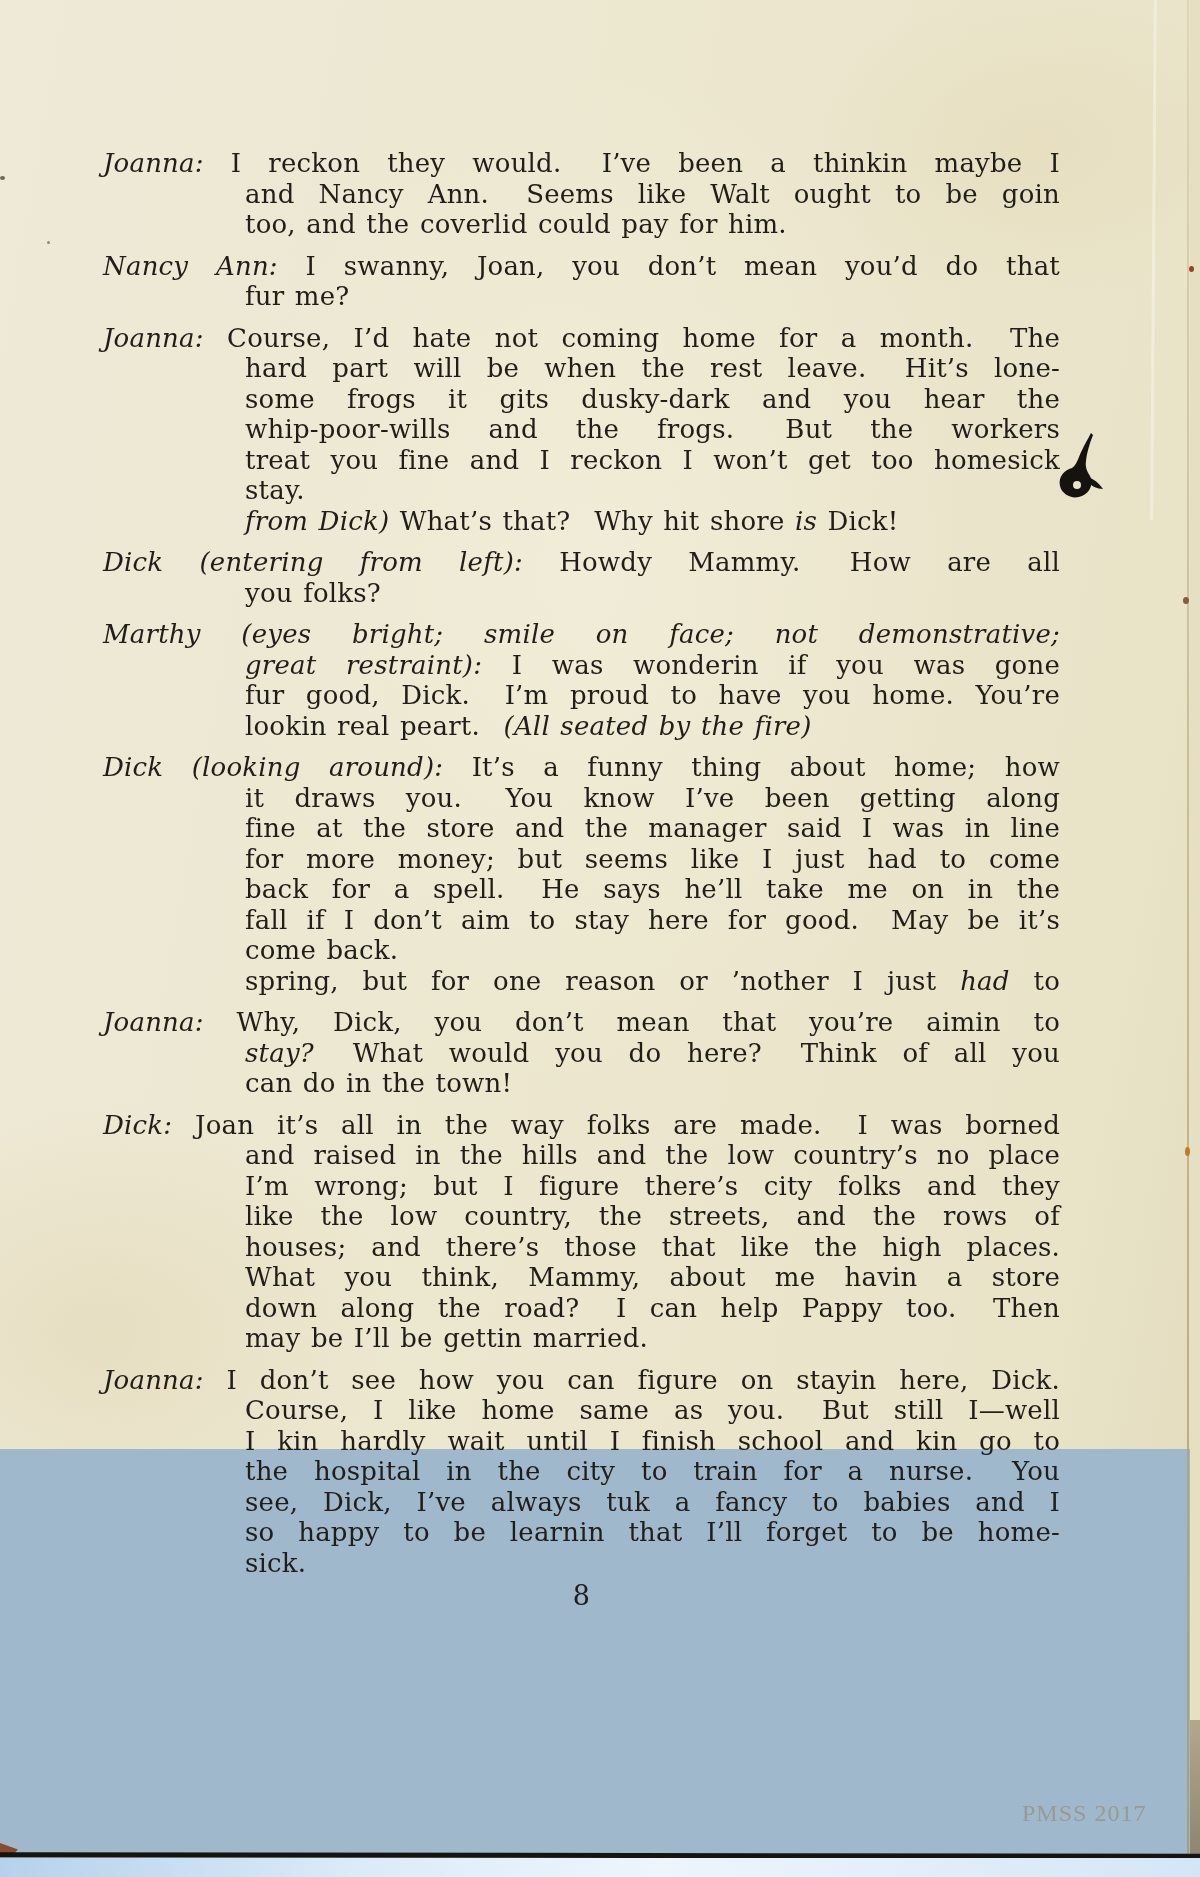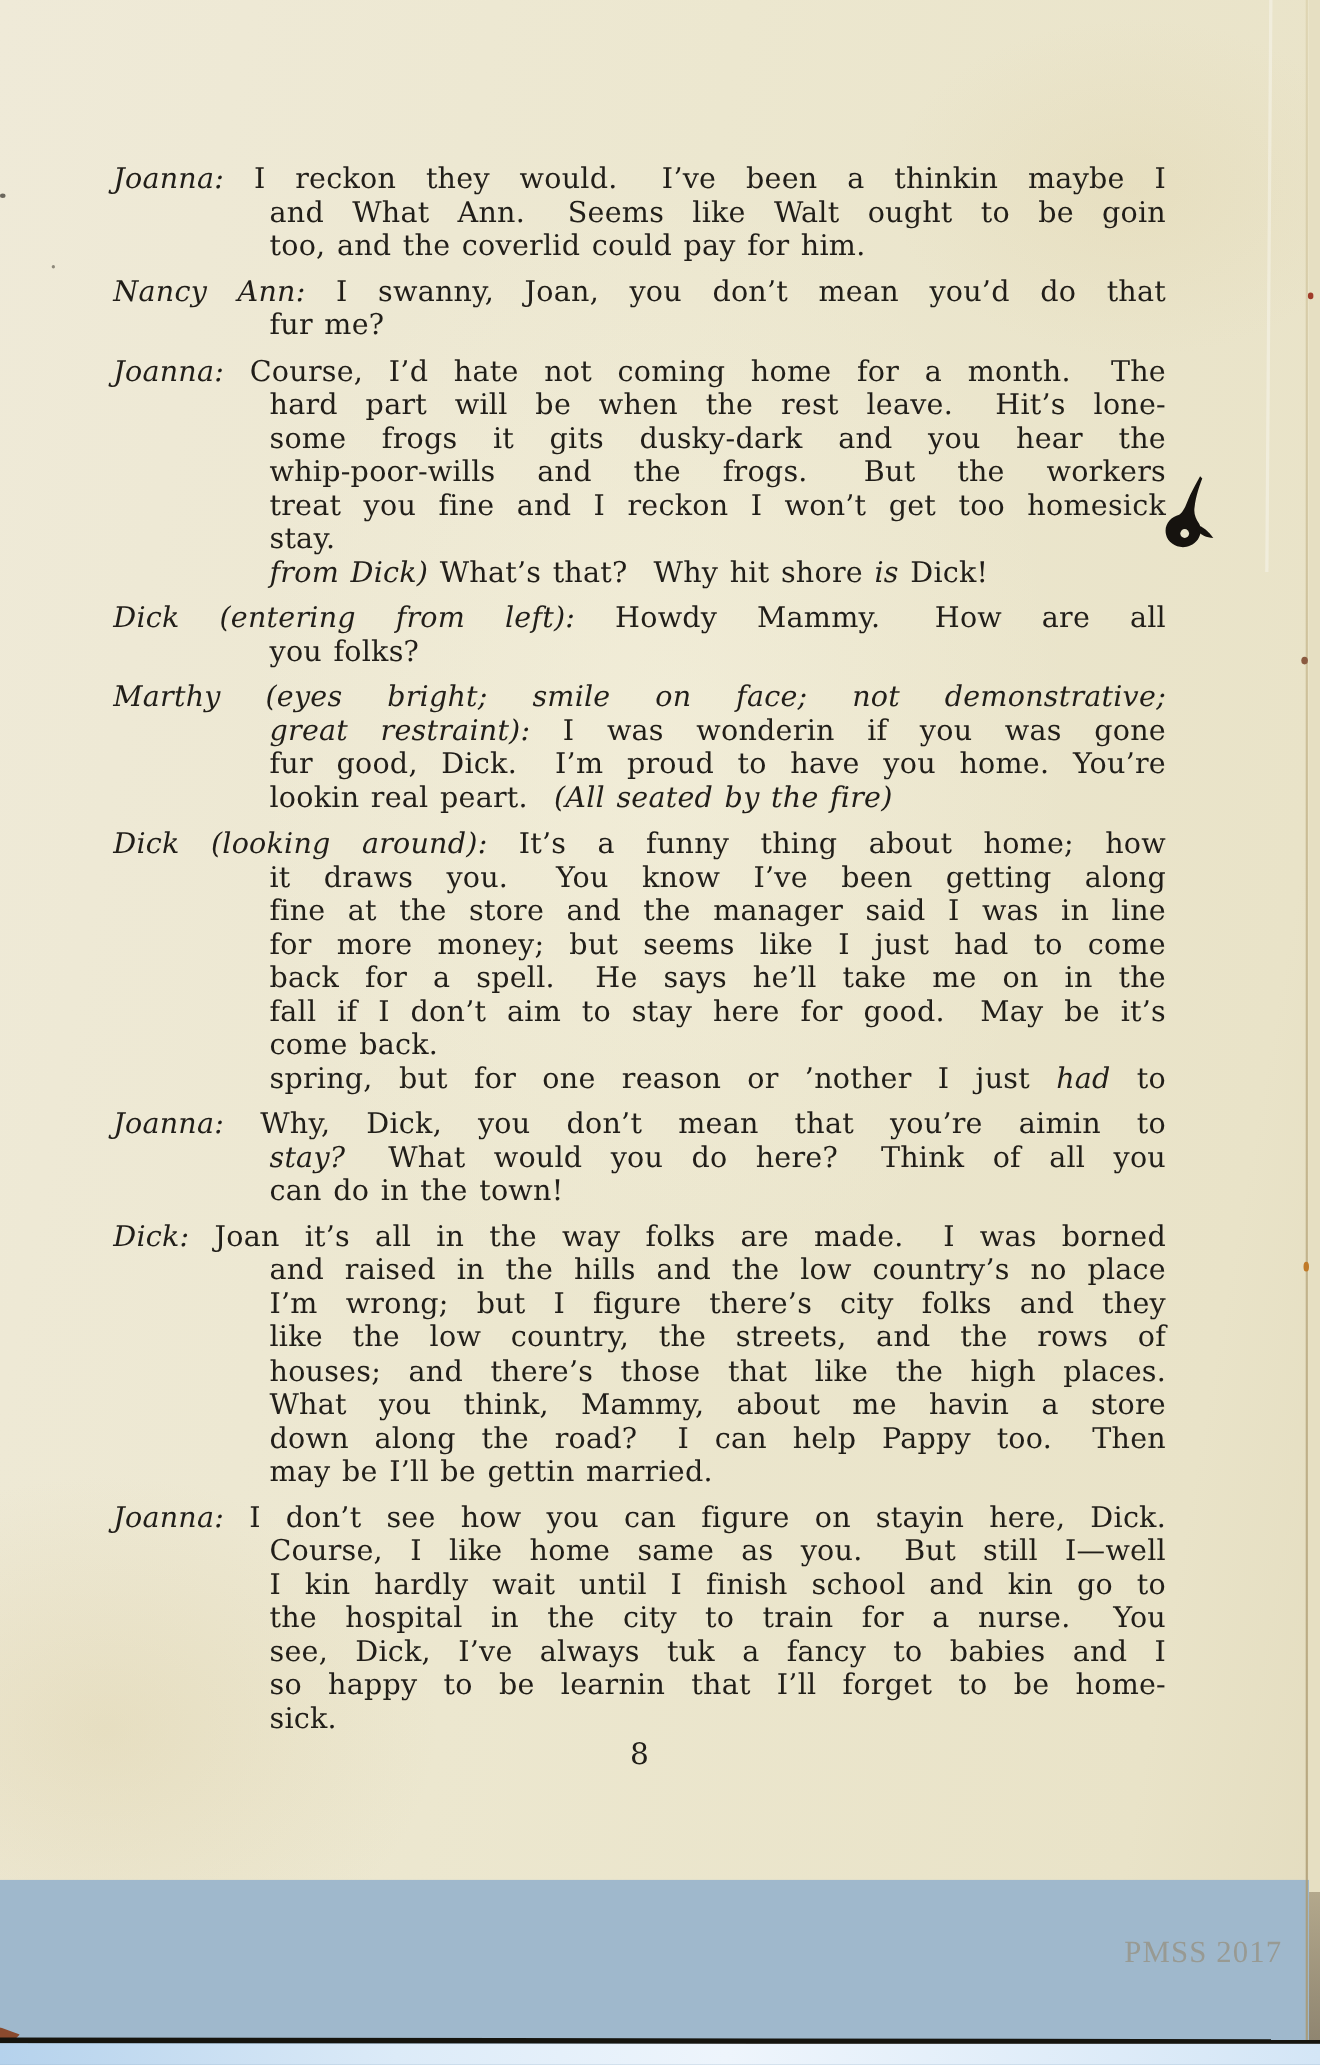--- a/index.html
+++ b/index.html
@@ -1,41 +1,41 @@
 <!DOCTYPE html>
 <html><head>
 <meta charset="utf-8">
 <style>
   html,body{margin:0;padding:0;}
   body{width:1200px;height:1877px;overflow:hidden;background:#9fb8cc;}
   .scan{
-    position:absolute;left:0;top:0;width:1200px;height:1709px;
+    position:absolute;left:0;top:0;width:1200px;height:1449px;
     background:
       radial-gradient(ellipse 320px 220px at 86% 10%, rgba(222,208,164,0.28), transparent 70%),
       radial-gradient(ellipse 420px 320px at 8% 92%, rgba(214,199,152,0.30), transparent 72%),
       radial-gradient(ellipse 500px 700px at 50% 40%, rgba(247,243,226,0.45), transparent 75%),
       linear-gradient(100deg,#efead8 0%,#ece7cf 45%,#e9e3c8 88%,#e4ddc0 100%);
     font-family:"DejaVu Serif","Liberation Serif",serif;
     color:#211e19;
   }
   .text-block{
     position:absolute;left:103px;top:148px;width:957px;
     font-size:26px;line-height:30.5px;
     letter-spacing:0.2px;word-spacing:2px;
   }
   .line{white-space:normal;}
   .line.just{text-align:justify;text-align-last:justify;}
   .line.cont{padding-left:142px;}
   .line.gap{margin-top:11px;}
   .it{font-style:italic;}
   .page-num{text-align:center;margin-top:3px;font-size:27px;}
   .watermark{
-    position:absolute;left:1022px;top:1760px;
+    position:absolute;left:1022px;top:1800px;
     font-family:"Liberation Serif","DejaVu Serif",serif;
-    font-size:28px;color:#97958a;letter-spacing:1px;opacity:0.85;
+    font-size:24px;color:#97958a;letter-spacing:1px;opacity:0.85;
   }
   .edge-shade{position:absolute;left:1190px;top:0;width:10px;height:1856px;background:#e6dfc2;}
   .edge-crease{position:absolute;left:1187px;top:0;width:2px;height:1856px;
     background:linear-gradient(#dcd2ae 0%,#c4b48a 40%,#a8956b 100%);opacity:0.8;}
   .edge-dark-bottom{position:absolute;left:1190px;top:1720px;width:10px;height:136px;
     background:linear-gradient(#b3a88c,#8f8570);}
   .fold-light{position:absolute;left:1152px;top:0;width:3px;height:520px;
     background:rgba(255,255,255,0.35);transform:rotate(0.4deg);}
   .bottom-line{position:absolute;left:0;top:1853px;width:1200px;height:4.5px;
     background:#15140e;transform:rotate(0.08deg);}
@@ -52,21 +52,21 @@
   .speck.s5{left:47px;top:241px;width:3px;height:3px;background:#8d887a;}
 </style>
 </head>
 <body>
 
 <div class="scan">
 
   <div class="text-block">
     <div id="script-lines">
         <div class="line just"><span class="it">Joanna:</span><span> I reckon they would.  I’ve been a thinkin maybe I</span></div>
-        <div class="line cont just"><span>and What Ann.  Seems like Walt ought to be goin</span></div>
+        <div class="line cont just"><span>and Nancy Ann.  Seems like Walt ought to be goin</span></div>
         <div class="line cont"><span>too, and the coverlid could pay for him.</span></div>
         <div class="line gap just"><span class="it">Nancy Ann:</span><span> I swanny, Joan, you don’t mean you’d do that</span></div>
         <div class="line cont"><span>fur me?</span></div>
         <div class="line gap just"><span class="it">Joanna:</span><span> Course, I’d hate not coming home for a month.  The</span></div>
         <div class="line cont just"><span>hard part will be when the rest leave.  Hit’s lone-</span></div>
         <div class="line cont just"><span>some frogs it gits dusky-dark and you hear the</span></div>
         <div class="line cont just"><span>whip-poor-wills and the frogs.  But the workers</span></div>
         <div class="line cont just"><span>treat you fine and I reckon I won’t get too homesick</span></div>
         <div class="line cont"><span>stay.</span></div>
         <div class="line cont"><span class="it">from Dick)</span><span> What’s that?  Why hit shore </span><span class="it">is</span><span> Dick!</span></div>

